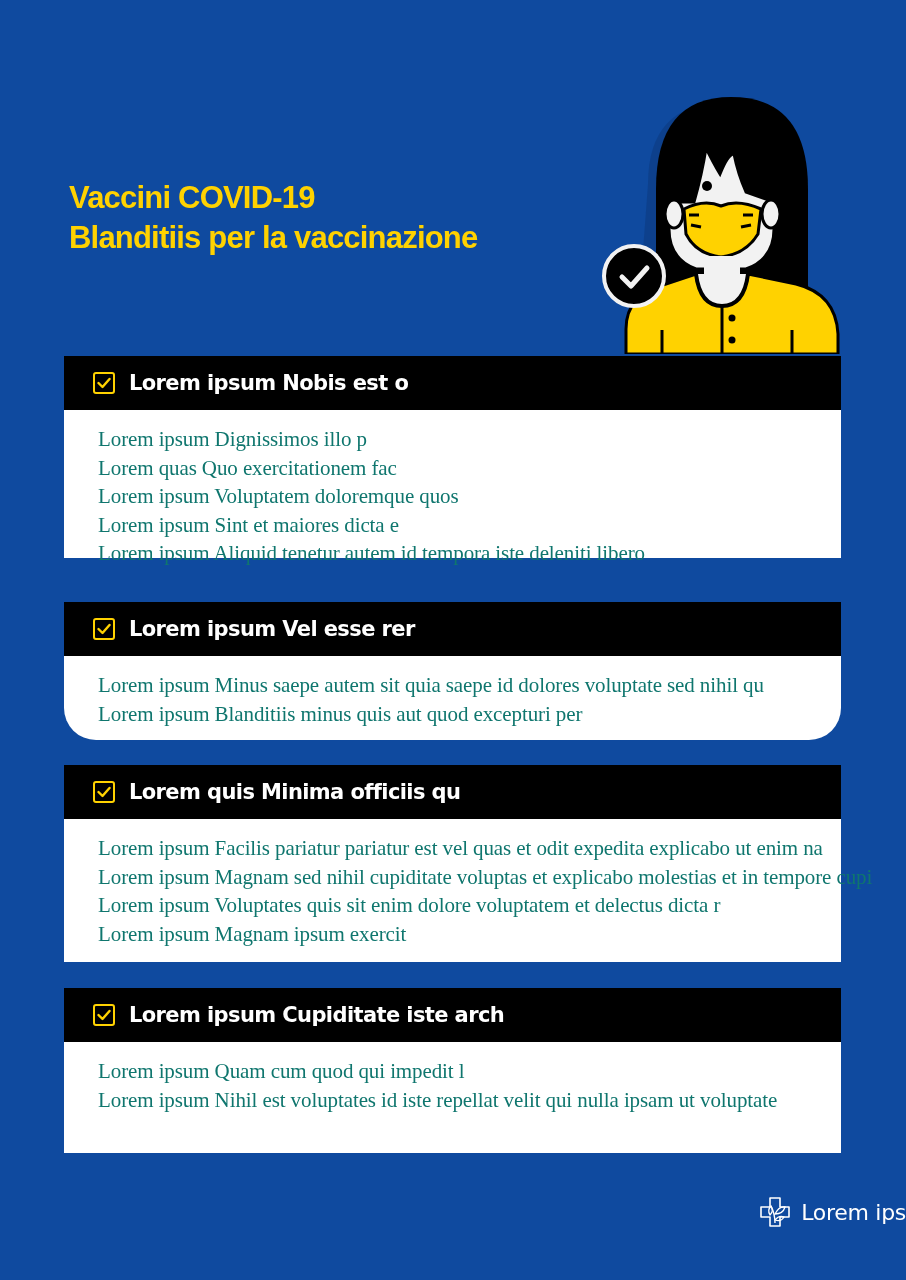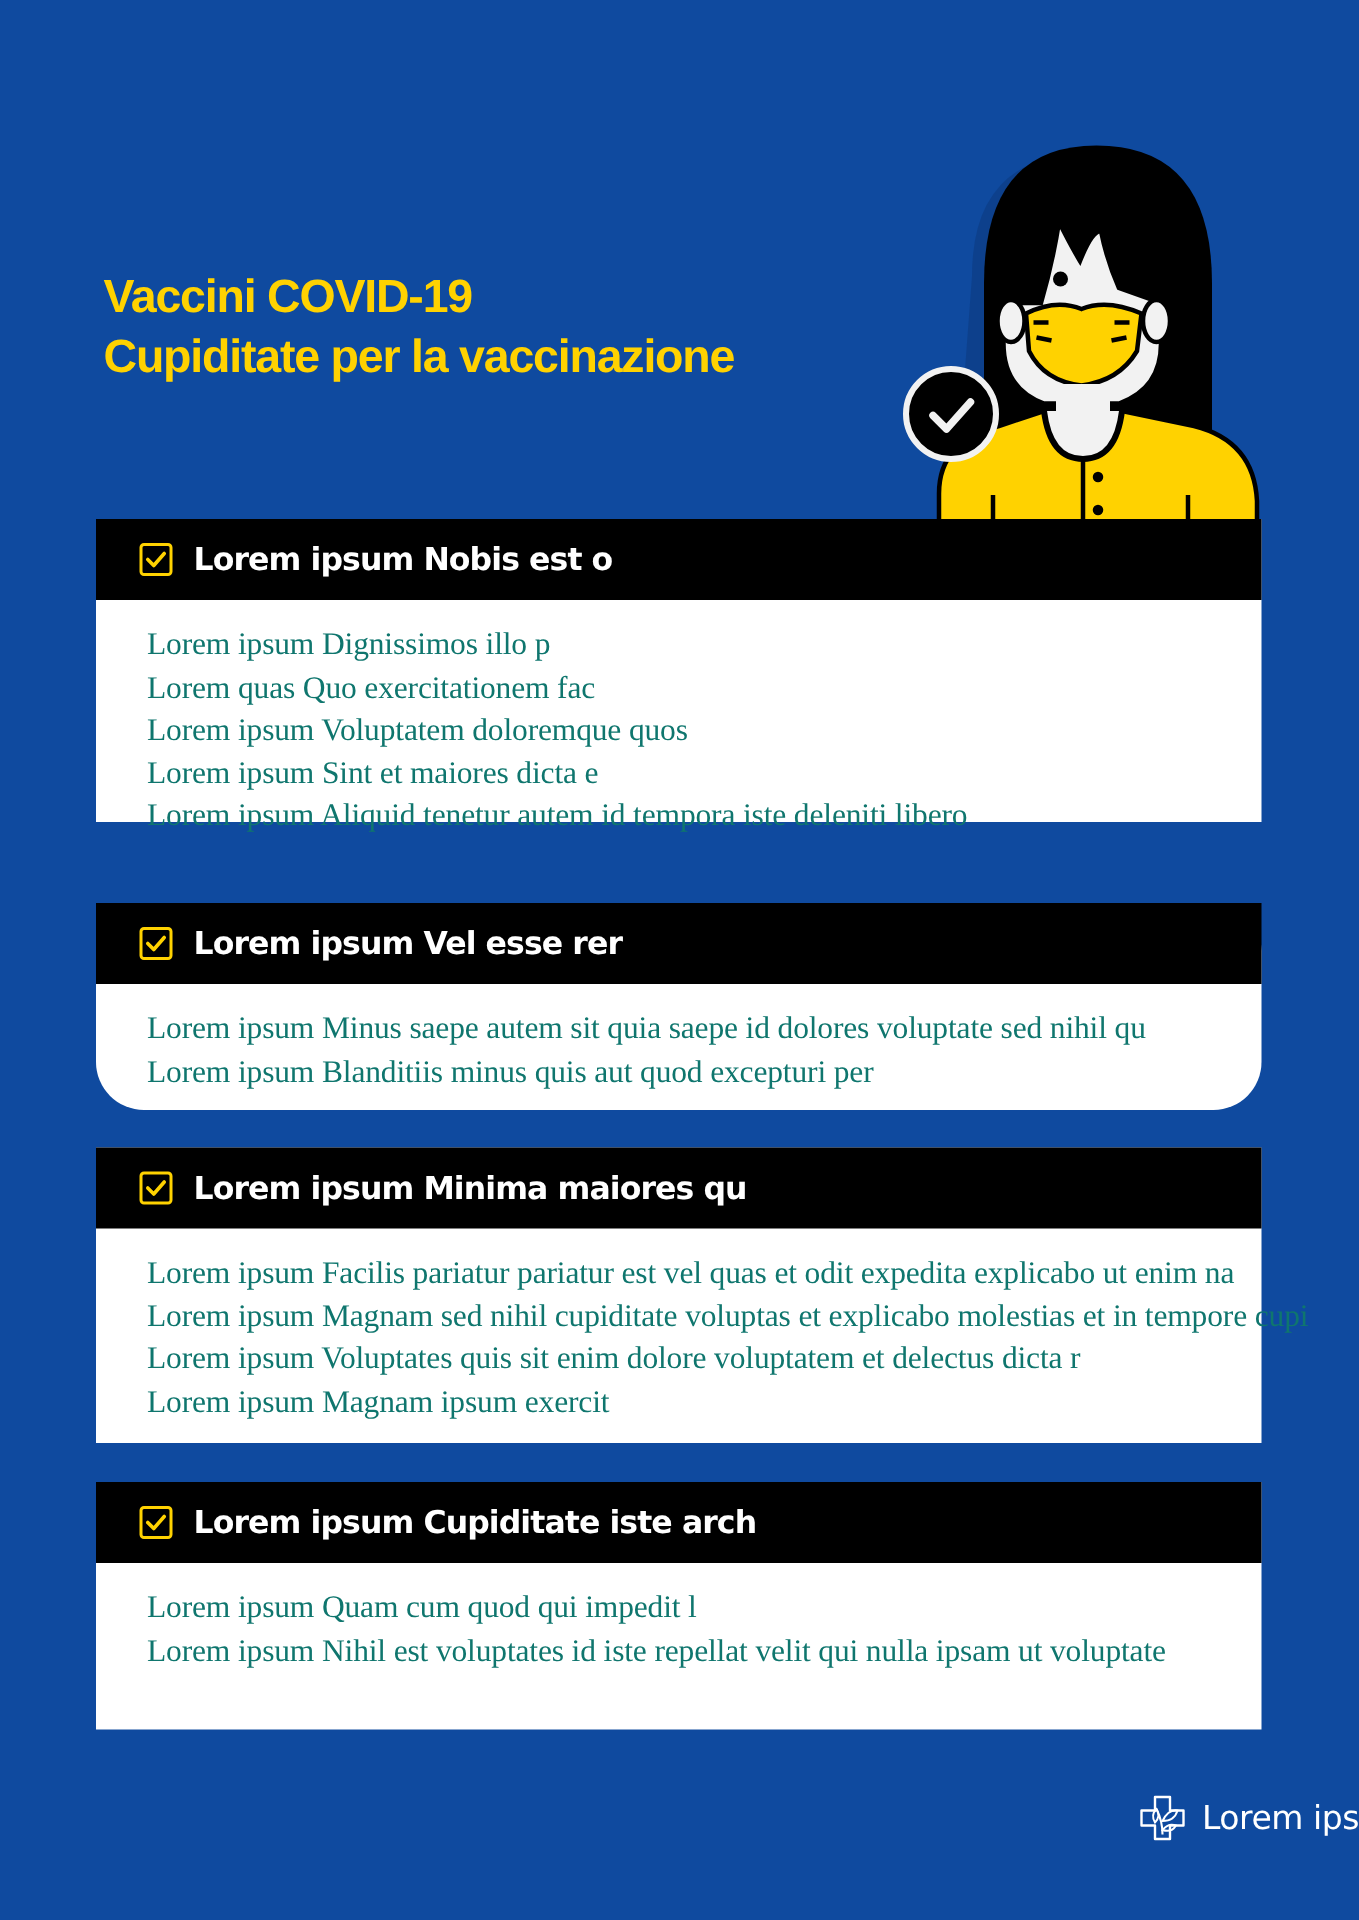--- a/index.html
+++ b/index.html
@@ -76,21 +76,21 @@
     font-size: 22px;
     margin-left: 10px;
     letter-spacing: -0.3px;
   }
 </style>
 </head>
 <body>
 
 <h1 class="title">
   <span>Vaccini COVID-19</span>
-  <span>Cupiditate per la vaccinazione</span>
+  <span>Blanditiis per la vaccinazione</span>
 </h1>
 
 <svg class="illustration" viewBox="0 0 250 260" xmlns="http://www.w3.org/2000/svg">
 
   <path d="M52 90 Q52 8 132 8 L132 250 L40 250 Z" fill="#0b3a80" opacity="0.6"></path>
 
   <path d="M60 95 Q60 3 135 3 Q212 3 212 95 L212 200 L60 200 Z" fill="#000"></path>
 
   <path d="M73 135 L73 108 L98 108 Q106 80 110 54 Q118 70 124 80 Q132 60 138 60 Q142 80 150 98 L178 108 L178 135 Q178 165 150 175 L100 175 Q73 165 73 135 Z" fill="#f2f2f2" stroke="#000" stroke-width="3"></path>
 
@@ -115,21 +115,21 @@
   <circle cx="136" cy="246" r="3.5" fill="#000"></circle>
   <line x1="66" y1="236" x2="66" y2="260" stroke="#000" stroke-width="3"></line>
   <line x1="196" y1="236" x2="196" y2="260" stroke="#000" stroke-width="3"></line>
 </svg>
 
 <svg class="badge" viewBox="0 0 68 68" xmlns="http://www.w3.org/2000/svg">
   <circle cx="34" cy="34" r="30" fill="#000" stroke="#f2f2f2" stroke-width="4"></circle>
   <path d="M22 35 L31 44 L47 26" fill="none" stroke="#f2f2f2" stroke-width="5" stroke-linecap="round" stroke-linejoin="round"></path>
 </svg>
 
-<section class="card" style="top:346px; height:202px;">
+<section class="card" style="top:356px; height:202px;">
   <div class="card-head">
     <span class="check">
       <svg width="14" height="12" viewBox="0 0 14 12">
           <path d="M1.5 6 L5.5 10 L12.5 2" fill="none" stroke="#ffd200" stroke-width="2.4" stroke-linecap="round" stroke-linejoin="round"></path>
         </svg>
     </span>
     <span class="card-title">Lorem ipsum Nobis est o</span>
   </div>
   <div class="card-body">
     <div class="item">Lorem ipsum Dignissimos illo p</div>
@@ -155,21 +155,21 @@
   </div>
 </section>
 
 <section class="card" style="top:765px; height:197px;">
   <div class="card-head">
     <span class="check">
       <svg width="14" height="12" viewBox="0 0 14 12">
           <path d="M1.5 6 L5.5 10 L12.5 2" fill="none" stroke="#ffd200" stroke-width="2.4" stroke-linecap="round" stroke-linejoin="round"></path>
         </svg>
     </span>
-    <span class="card-title">Lorem ipsum Minima maiores qu</span>
+    <span class="card-title">Lorem quis Minima officiis qu</span>
   </div>
   <div class="card-body">
     <div class="item">Lorem ipsum Facilis pariatur pariatur est vel quas et odit expedita explicabo ut enim na</div>
     <div class="item">Lorem ipsum Magnam sed nihil cupiditate voluptas et explicabo molestias et in tempore cupi</div>
     <div class="item">Lorem ipsum Voluptates quis sit enim dolore voluptatem et delectus dicta r</div>
     <div class="item">Lorem ipsum Magnam ipsum exercit</div>
   </div>
 </section>
 
 <section class="card" style="top:988px; height:165px;">

